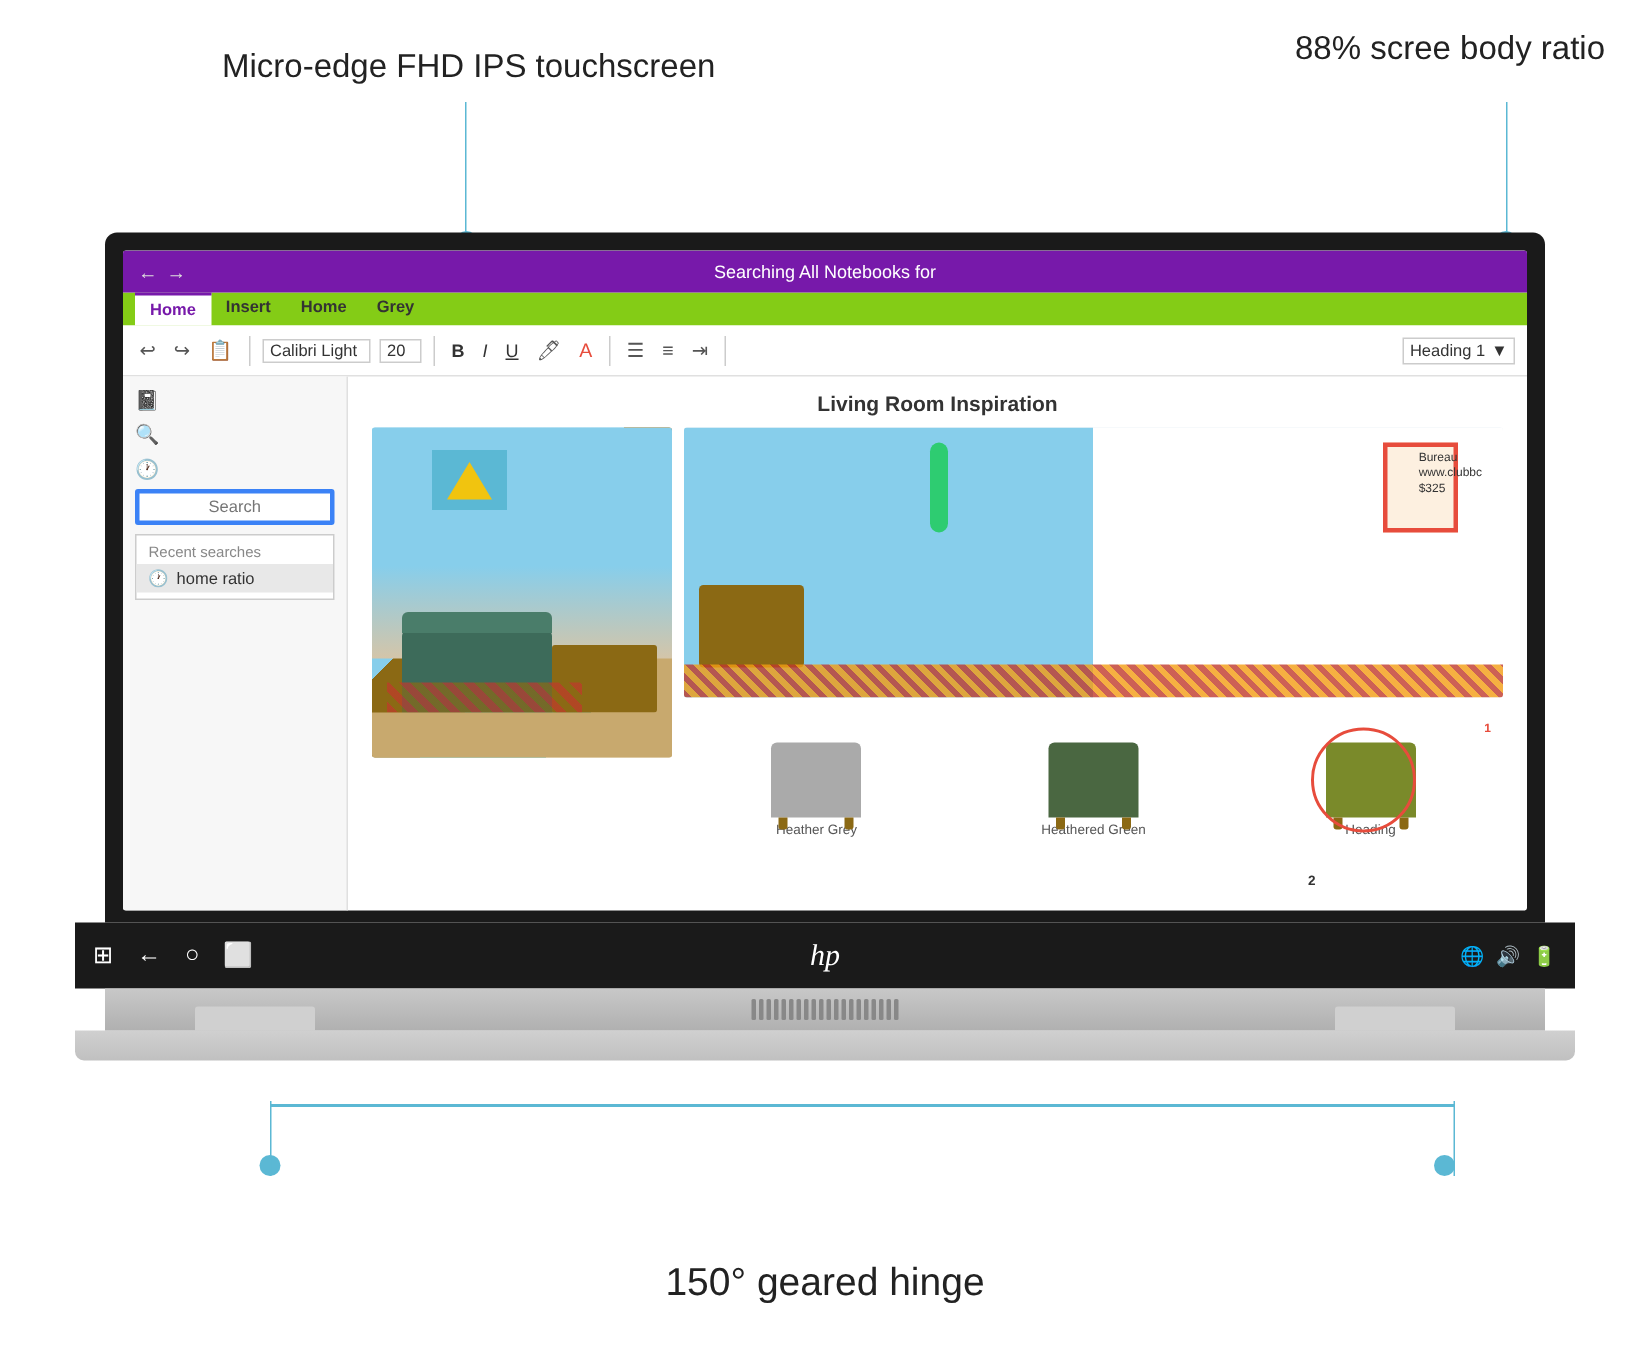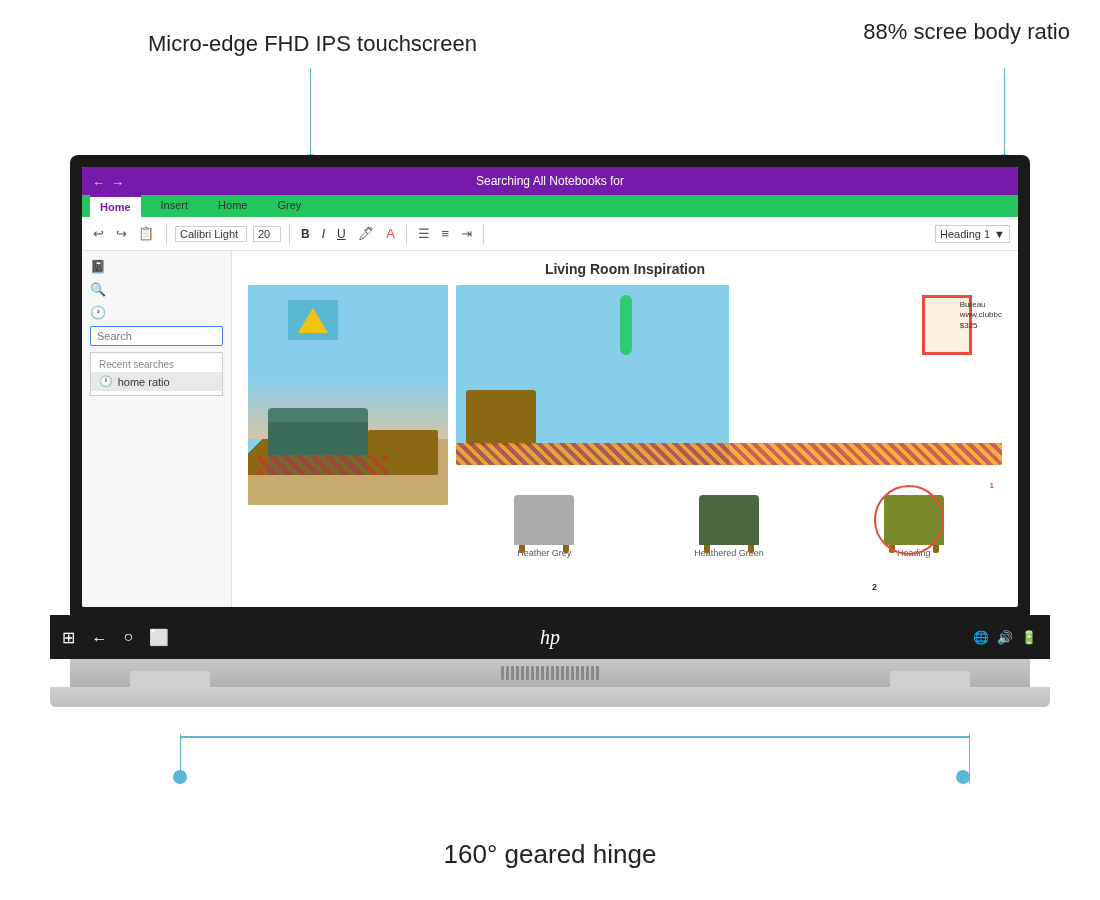--- a/index.html
+++ b/index.html
@@ -104,30 +104,31 @@
       gap: 6px;
       margin-right: 6px;
     }
     .nav-arrow {
       color: #ddd;
       font-size: 13px;
     }
 
     .ribbon-tabs {
       display: flex;
-      gap: 10px;
+      gap: 0;
       padding: 0 8px;
-      background: #22c55e;
+      background: #84cc16;
     }
 
     .ribbon-tab {
       font-size: 11px;
       padding: 4px 10px;
       cursor: pointer;
       color: #333;
+      font-weight: bold;
     }
 
     .ribbon-tab.active {
       background: #fff;
       border-top: 2px solid #7719aa;
       color: #7719aa;
       font-weight: bold;
     }
 
     .ribbon-toolbar {
@@ -213,27 +214,28 @@
       margin-bottom: 6px;
     }
 
     .sidebar-icon {
       color: #666;
       font-size: 13px;
     }
 
     .search-box {
       background: #fff;
-      border: 1px solid #3b82f6;
+      border: 3px solid #3b82f6;
       border-radius: 2px;
       font-size: 11px;
       padding: 3px 6px;
       color: #999;
       width: 100%;
       margin-bottom: 6px;
+      text-align: center;
     }
 
     .search-dropdown {
       background: #fff;
       border: 1px solid #ccc;
       padding: 4px 0;
       font-size: 11px;
     }
 
     .search-dropdown-label {
@@ -587,21 +589,21 @@
       right: 95px;
       width: 1px;
       height: 90px;
       background: #5bb8d4;
     }
 
     
     .bureau-text {
       position: absolute;
       top: 15px;
-      right: 0;
+      right: 14px;
       font-size: 8px;
       color: #333;
       line-height: 1.3;
     }
 
   </style>
 </head>
 <body>
 
 <div class="annotation annotation-top-left">
@@ -806,14 +808,14 @@
 
 <div class="dot" style="bottom: 116px; left: 173px;"></div>
 <div class="dot" style="bottom: 116px; right: 130px;"></div>
 
 <div class="connector-line" style="position:absolute; bottom:116px; left:180px; width:1px; height:50px; background:#5bb8d4;"></div>
 <div class="connector-line" style="position:absolute; bottom:116px; right:130px; width:1px; height:50px; background:#5bb8d4;"></div>
 
 <div class="connector-line" style="position:absolute; bottom:162px; left:180px; right:130px; height:2px; background:#5bb8d4;"></div>
 
 <div class="annotation annotation-bottom">
-  <span>160° geared hinge</span>
+  <span>150° geared hinge</span>
 </div>
 
 </body></html>

